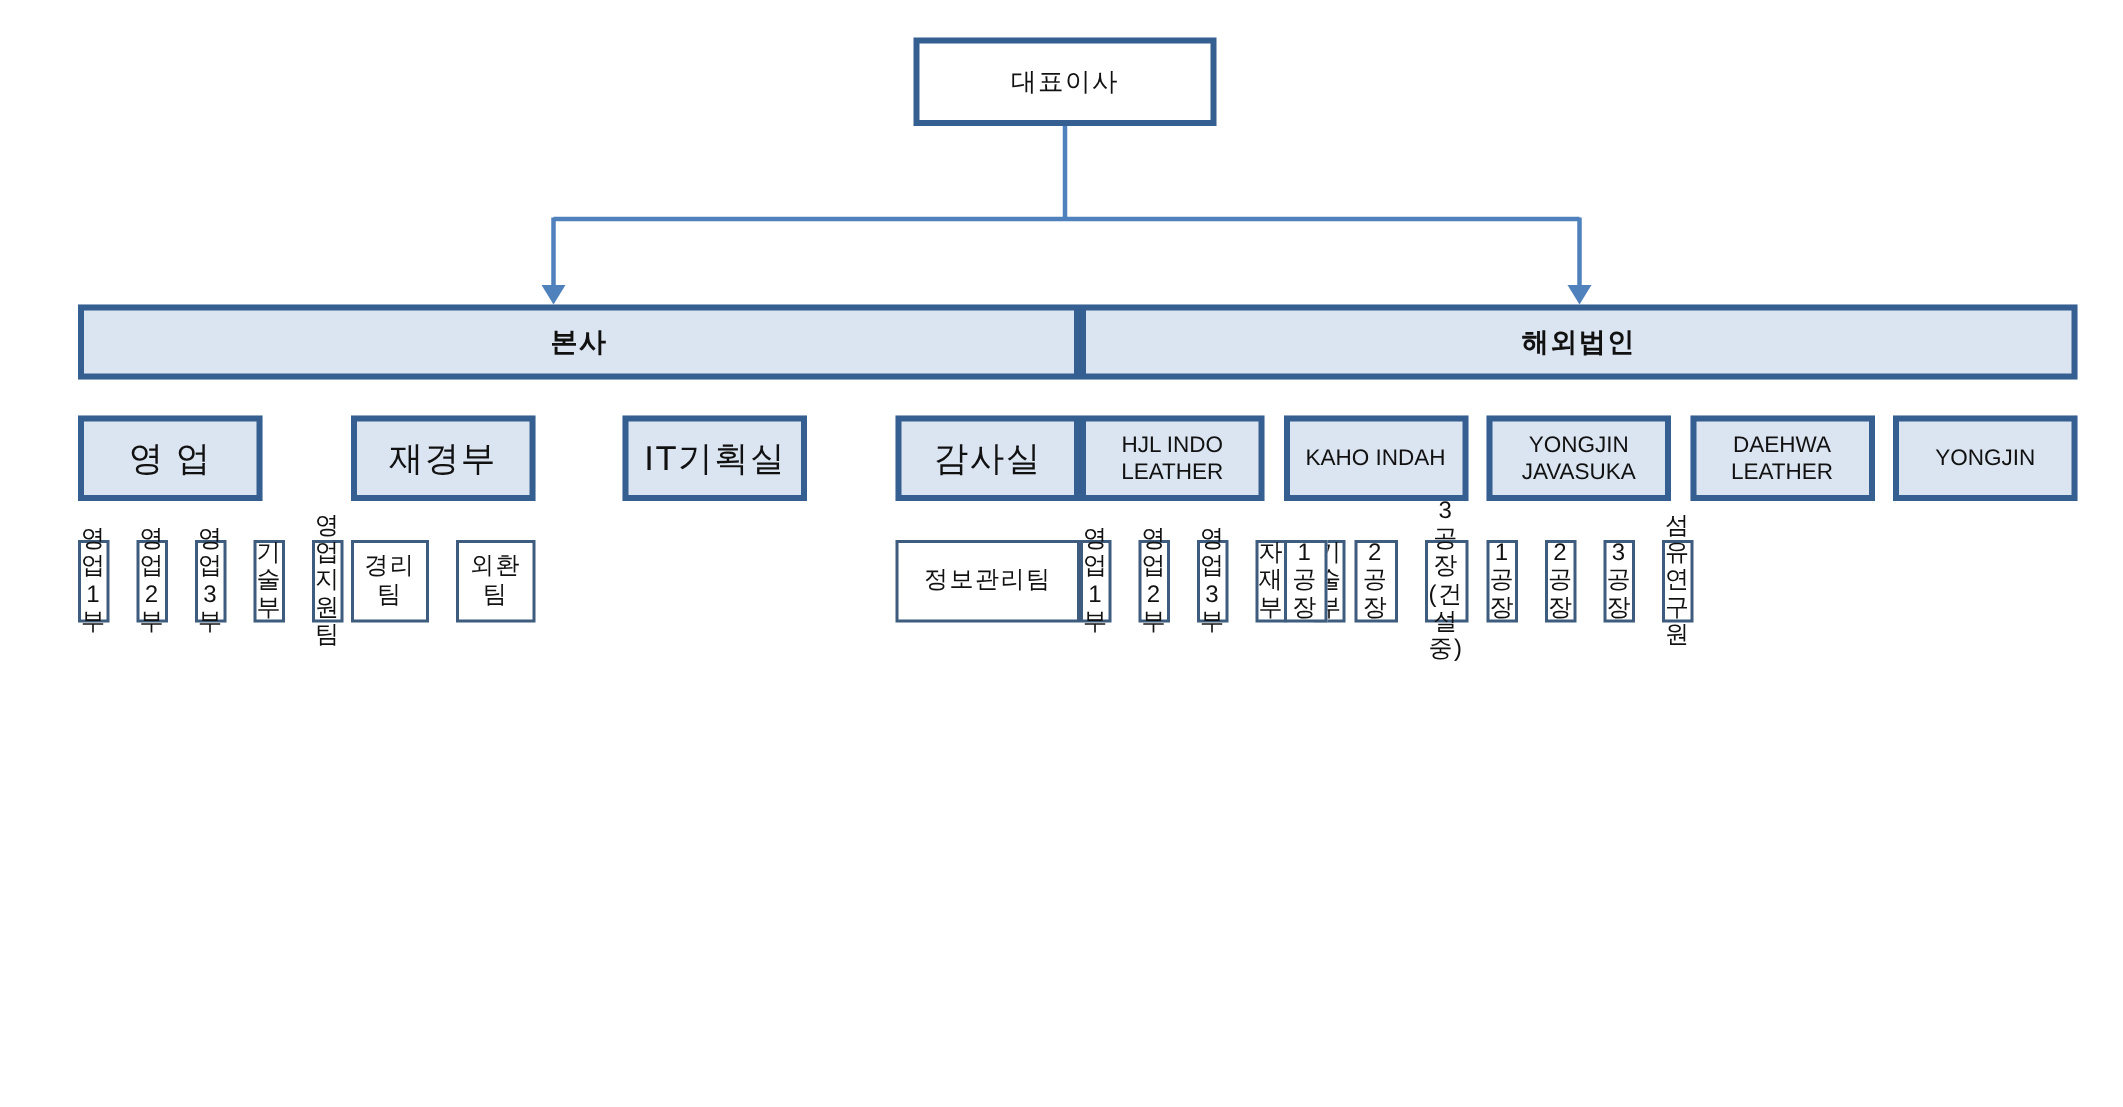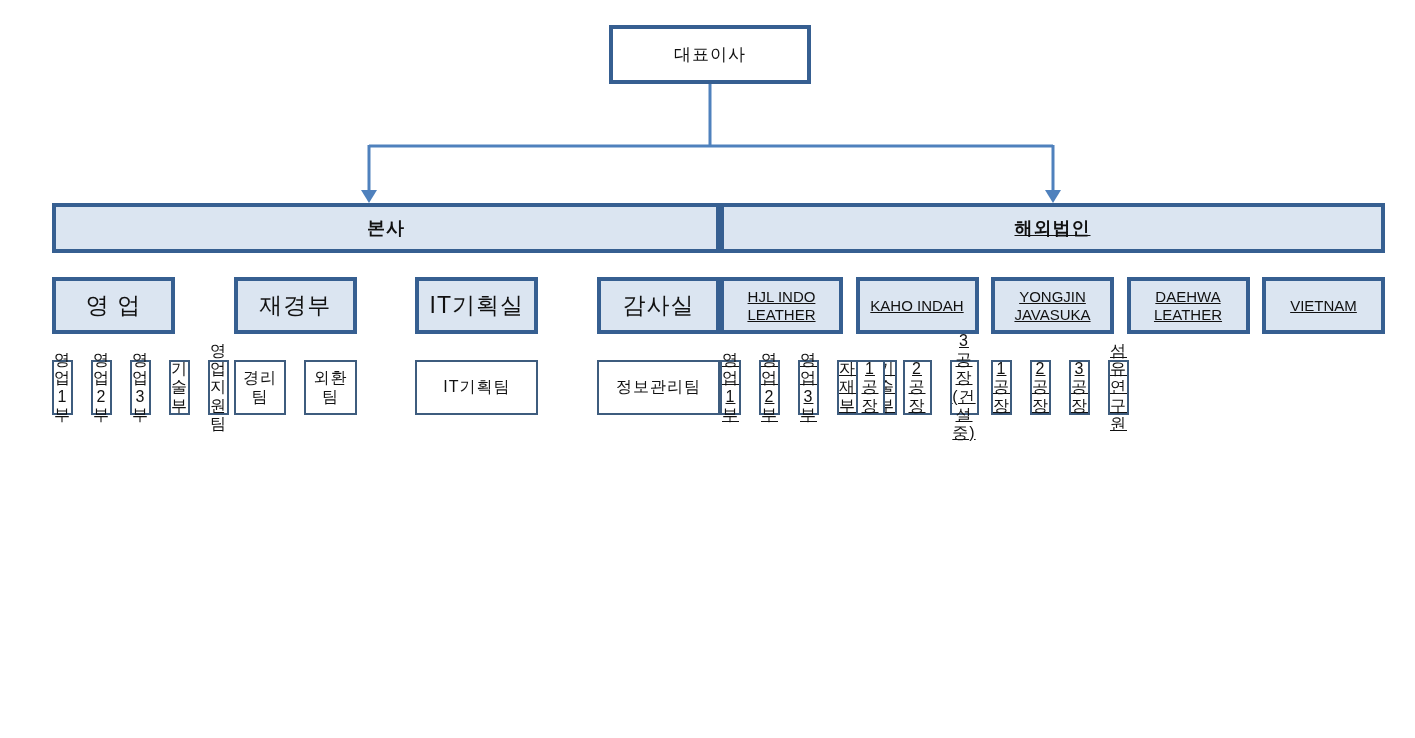--- a/index.html
+++ b/index.html
@@ -39,21 +39,21 @@
     justify-content: center;
     font-size: 17px;
     letter-spacing: 1px;
   }
   
   .group {
     position: absolute;
     top: 203px;
   }
   .group.hq { left: 52px;  width: 668px; }
-  .group.ov { left: 720px; width: 665px; text-decoration: underline; }
+  .group.ov { left: 720px; width: 665px; }
   .group-bar {
     box-sizing: border-box;
     width: 100%;
     height: 50px;
     border: 4px solid #365f91;
     background: #dbe5f1;
     display: flex;
     align-items: center;
     justify-content: center;
     font-size: 18px;
@@ -145,23 +145,20 @@
       <div class="col">
         <div class="head">재경부</div>
         <div class="leaves">
           <div class="leaf">경리팀</div>
           <div class="leaf">외환팀</div>
         </div>
       </div>
 
       <div class="col">
         <div class="head">IT기획실</div>
-        <div class="leaves">
-          <div class="leaf">IT기획팀</div>
-        </div>
       </div>
 
       <div class="col">
         <div class="head">감사실</div>
         <div class="leaves">
           <div class="leaf">정보관리팀</div>
         </div>
       </div>
 
     </div>
@@ -201,20 +198,20 @@
           <div class="leaf">섬유연구원</div>
         </div>
       </div>
 
       <div class="col">
         <div class="head en">DAEHWA LEATHER</div>
         <div class="leaves"></div>
       </div>
 
       <div class="col">
-        <div class="head en">VIETNAM</div>
+        <div class="head en">YONGJIN</div>
         <div class="leaves"></div>
       </div>
 
     </div>
   </div>
 
 </div>
 
 </body></html>

